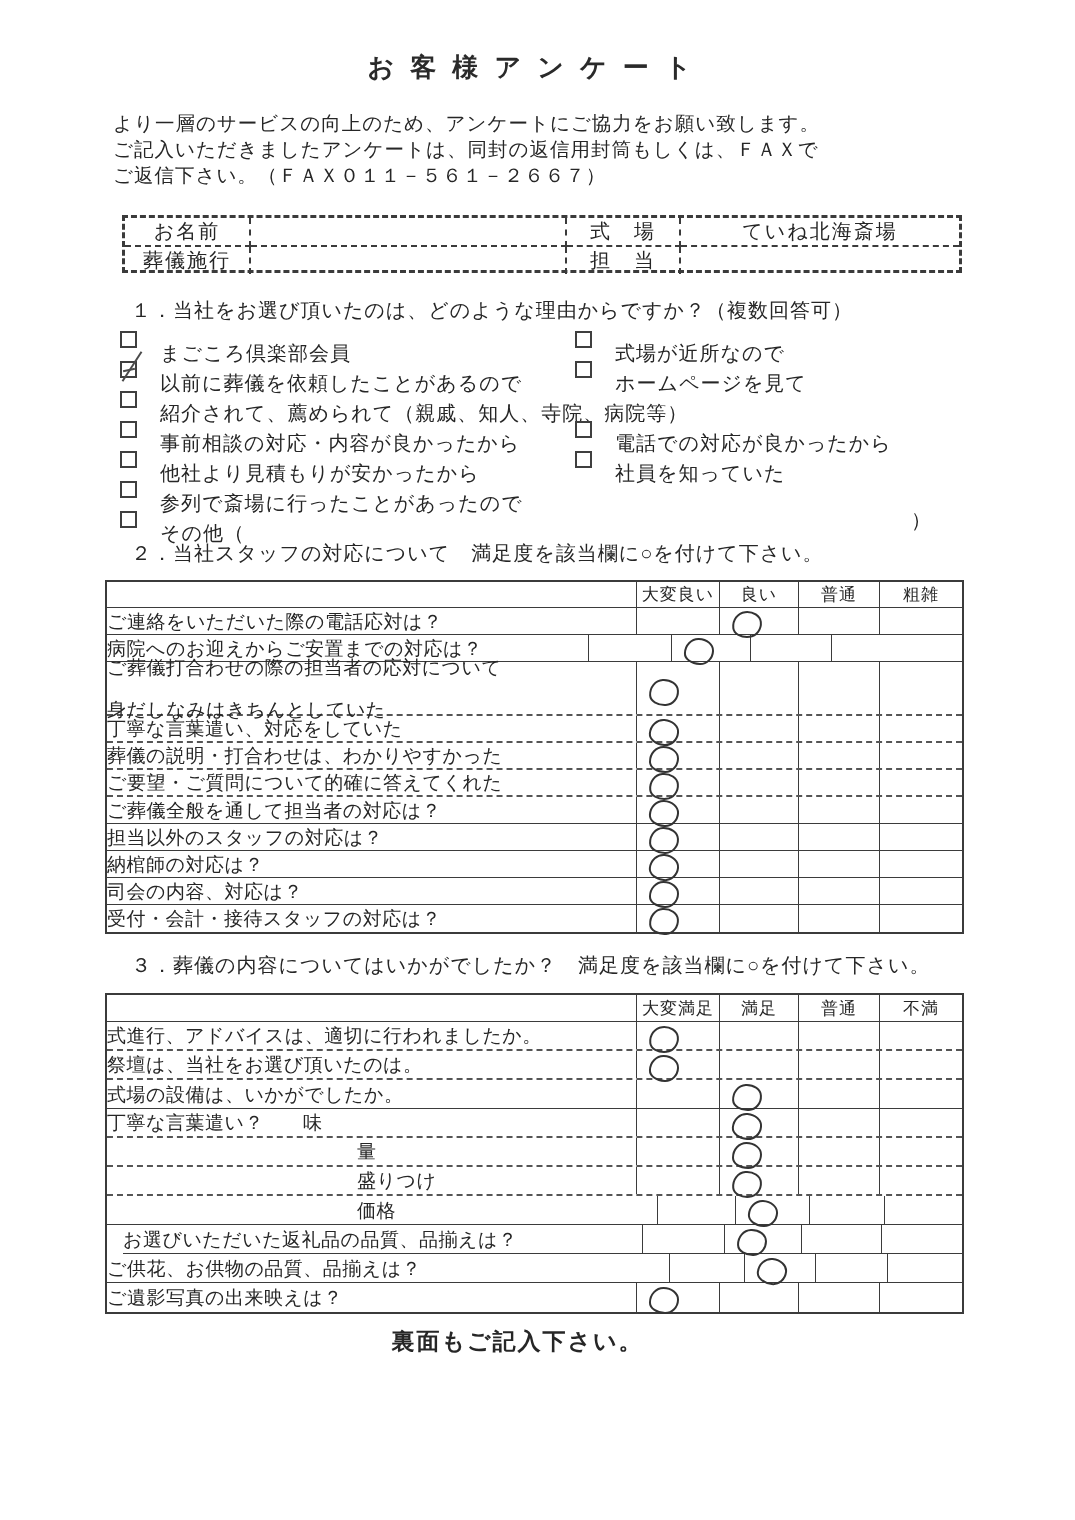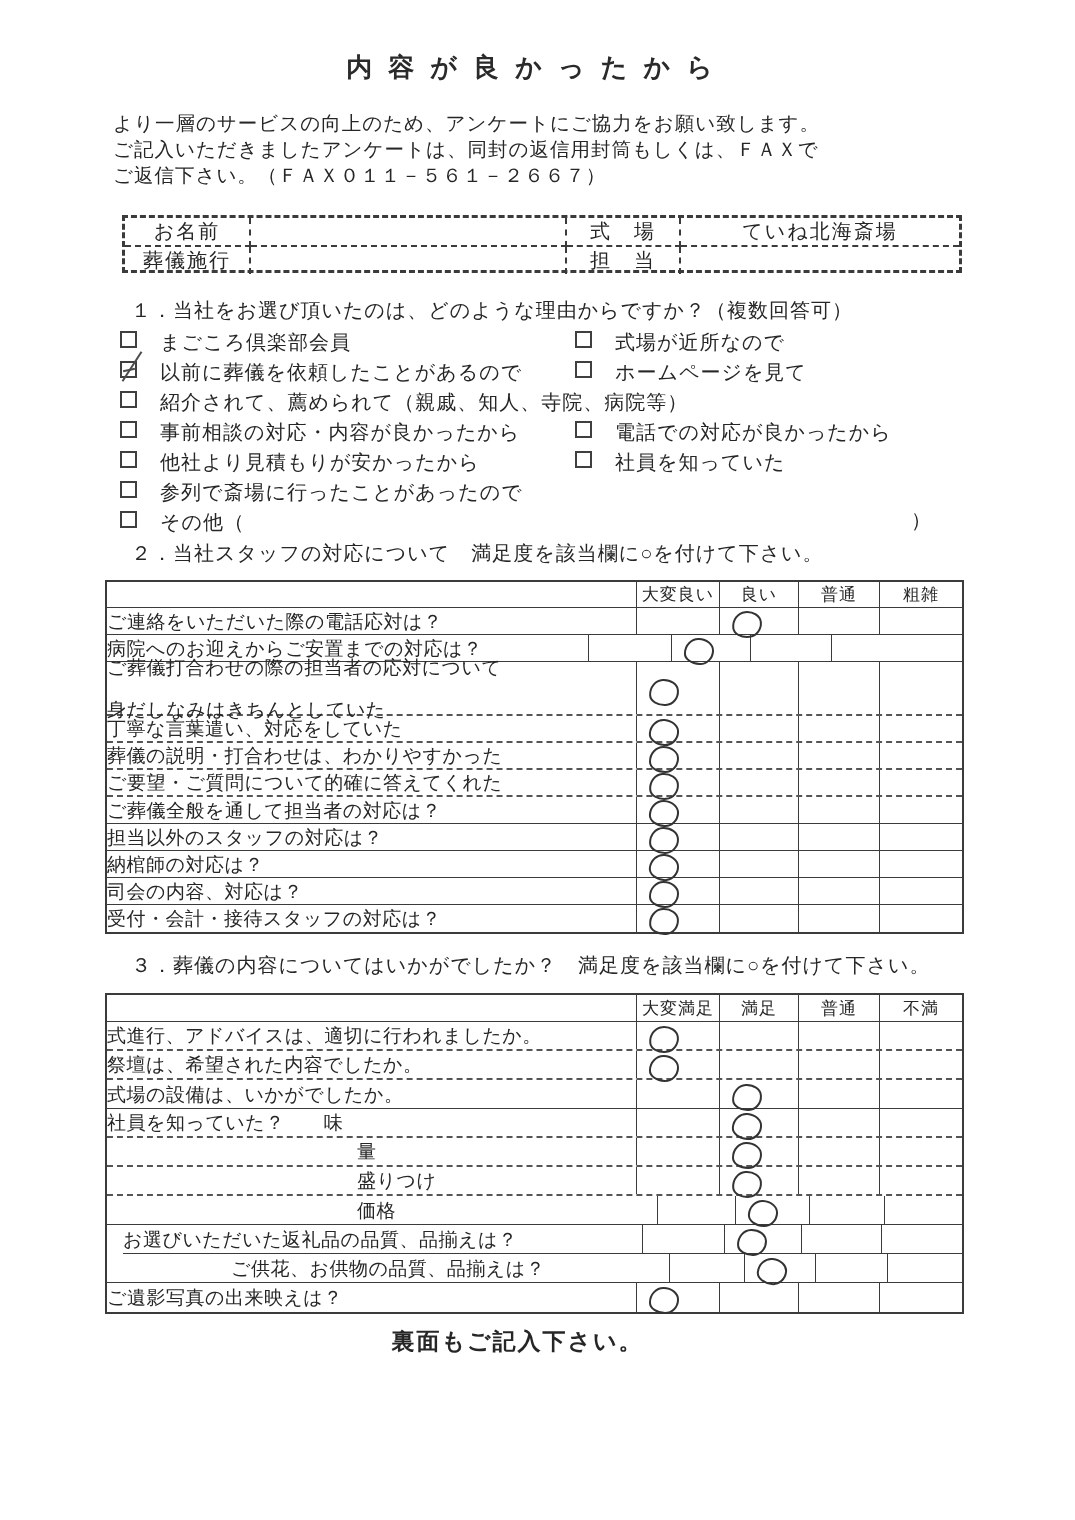--- a/index.html
+++ b/index.html
@@ -19,21 +19,21 @@
   .ic.lastrow{border-bottom:none;}
   
   .q-heading{position:absolute;left:95px;font-size:20px;letter-spacing:1px;white-space:nowrap;margin-left:36px;}
   .q1h{top:297px;} .q2h{top:540px;} .q3h{top:952px;}
   
   .q1-rows{position:absolute;left:105px;top:326px;width:860px;}
   .q1-row{position:relative;height:30px;}
   .q1-check{position:absolute;top:5px;width:17px;height:17px;border:2px solid #3f3f3f;box-sizing:border-box;}
   .slash1{position:absolute;left:9px;top:-14px;width:2px;height:35px;background:#4a4a4a;transform:rotate(33deg);}
   .slash2{position:absolute;left:1px;top:6px;width:12px;height:2px;background:#4a4a4a;transform:rotate(-12deg);}
-  .q1-label{position:absolute;top:3px;font-size:20px;letter-spacing:1px;white-space:nowrap;}
+  .q1-label{position:absolute;top:14px;font-size:20px;letter-spacing:1px;white-space:nowrap;}
   .q1-close{position:absolute;left:806px;top:1px;font-size:20px;}
   
   .qtable{position:absolute;left:105px;width:855px;border:2px solid #3b3b3b;box-sizing:content-box;}
   .q2t{top:580px;} .q3t{top:993px;}
   .trow{display:flex;box-sizing:border-box;}
   .tcell{border-right:1.5px solid #3b3b3b;box-sizing:border-box;}
   .trow .tcell:last-child{border-right:none;}
   .hrow{border-bottom:1.5px solid #3b3b3b;}
   .hcell{display:flex;align-items:center;justify-content:center;font-size:17px;letter-spacing:1px;}
   .qcell{display:flex;flex-direction:column;justify-content:center;padding-left:0;
@@ -44,21 +44,21 @@
                border-radius:48% 52% 46% 54%/58% 46% 54% 42%;box-sizing:border-box;z-index:2;}
   
   .footer-note{position:absolute;top:1326px;left:0;width:100%;text-align:center;
                font-size:23px;font-weight:700;letter-spacing:2px;transform:translateX(-20px);}
 </style>
 </head>
 <body>
 
 <div class="page">
 
-  <h1 class="title">内容が良かったから</h1>
+  <h1 class="title">お客様アンケート</h1>
 
   <div class="intro">
     <div>より一層のサービスの向上のため、アンケートにご協力をお願い致します。</div>
     <div>ご記入いただきましたアンケートは、同封の返信用封筒もしくは、ＦＡＸで</div>
     <div>ご返信下さい。（ＦＡＸ０１１－５６１－２６６７）</div>
   </div>
 
   <div class="info-table">
     <div class="ic">お名前</div>
     <div class="ic"></div>
@@ -262,21 +262,21 @@
         </div>
         <div class="tcell acell" style="width: 83px;">
           <span class="circle-mark" style="top: 4px; transform: rotate(-6deg);"></span>
         </div>
         <div class="tcell acell" style="width: 79px;"></div>
         <div class="tcell acell" style="width: 81px;"></div>
         <div class="tcell acell" style="width: 82px;"></div>
       </div>
       <div class="trow" style="height: 29px; border-bottom: 2px dashed rgb(85, 85, 85);">
         <div class="tcell qcell" style="width: 530px;">
-          <div class="qline">祭壇は、希望された内容でしたか。</div>
+          <div class="qline">祭壇は、当社をお選び頂いたのは。</div>
         </div>
         <div class="tcell acell" style="width: 83px;">
           <span class="circle-mark" style="top: 4px; transform: rotate(2deg);"></span>
         </div>
         <div class="tcell acell" style="width: 79px;"></div>
         <div class="tcell acell" style="width: 81px;"></div>
         <div class="tcell acell" style="width: 82px;"></div>
       </div>
       <div class="trow" style="height: 29px; border-bottom: 1.5px solid rgb(59, 59, 59);">
         <div class="tcell qcell" style="width: 530px;">
@@ -284,21 +284,21 @@
         </div>
         <div class="tcell acell" style="width: 83px;"></div>
         <div class="tcell acell" style="width: 79px;">
           <span class="circle-mark" style="top: 4px; transform: rotate(-3deg);"></span>
         </div>
         <div class="tcell acell" style="width: 81px;"></div>
         <div class="tcell acell" style="width: 82px;"></div>
       </div>
       <div class="trow" style="height: 29px; border-bottom: 2px dashed rgb(85, 85, 85);">
         <div class="tcell qcell" style="width: 530px;">
-          <div class="qline">社員を知っていた？　　味</div>
+          <div class="qline">丁寧な言葉遣い？　　味</div>
         </div>
         <div class="tcell acell" style="width: 83px;"></div>
         <div class="tcell acell" style="width: 79px;">
           <span class="circle-mark" style="top: 4px; transform: rotate(5deg);"></span>
         </div>
         <div class="tcell acell" style="width: 81px;"></div>
         <div class="tcell acell" style="width: 82px;"></div>
       </div>
       <div class="trow" style="height: 29px; border-bottom: 2px dashed rgb(85, 85, 85);">
         <div class="tcell qcell indent" style="width: 530px;">
@@ -338,21 +338,21 @@
           <div class="qline">お選びいただいた返礼品の品質、品揃えは？</div>
         </div>
         <div class="tcell acell" style="width: 83px;"></div>
         <div class="tcell acell" style="width: 79px;">
           <span class="circle-mark" style="top: 4px; transform: rotate(-2deg);"></span>
         </div>
         <div class="tcell acell" style="width: 81px;"></div>
         <div class="tcell acell" style="width: 82px;"></div>
       </div>
       <div class="trow" style="height: 29px; border-bottom: 1.5px solid rgb(59, 59, 59);">
-        <div class="tcell qcell" style="width: 628px; align-items: center;">
+        <div class="tcell qcell" style="width: 628px;">
           <div class="qline">ご供花、お供物の品質、品揃えは？</div>
         </div>
         <div class="tcell acell" style="width: 83px;"></div>
         <div class="tcell acell" style="width: 79px;">
           <span class="circle-mark" style="top: 4px; transform: rotate(6deg);"></span>
         </div>
         <div class="tcell acell" style="width: 81px;"></div>
         <div class="tcell acell" style="width: 82px;"></div>
       </div>
       <div class="trow" style="height: 29px; border-bottom: none;">

